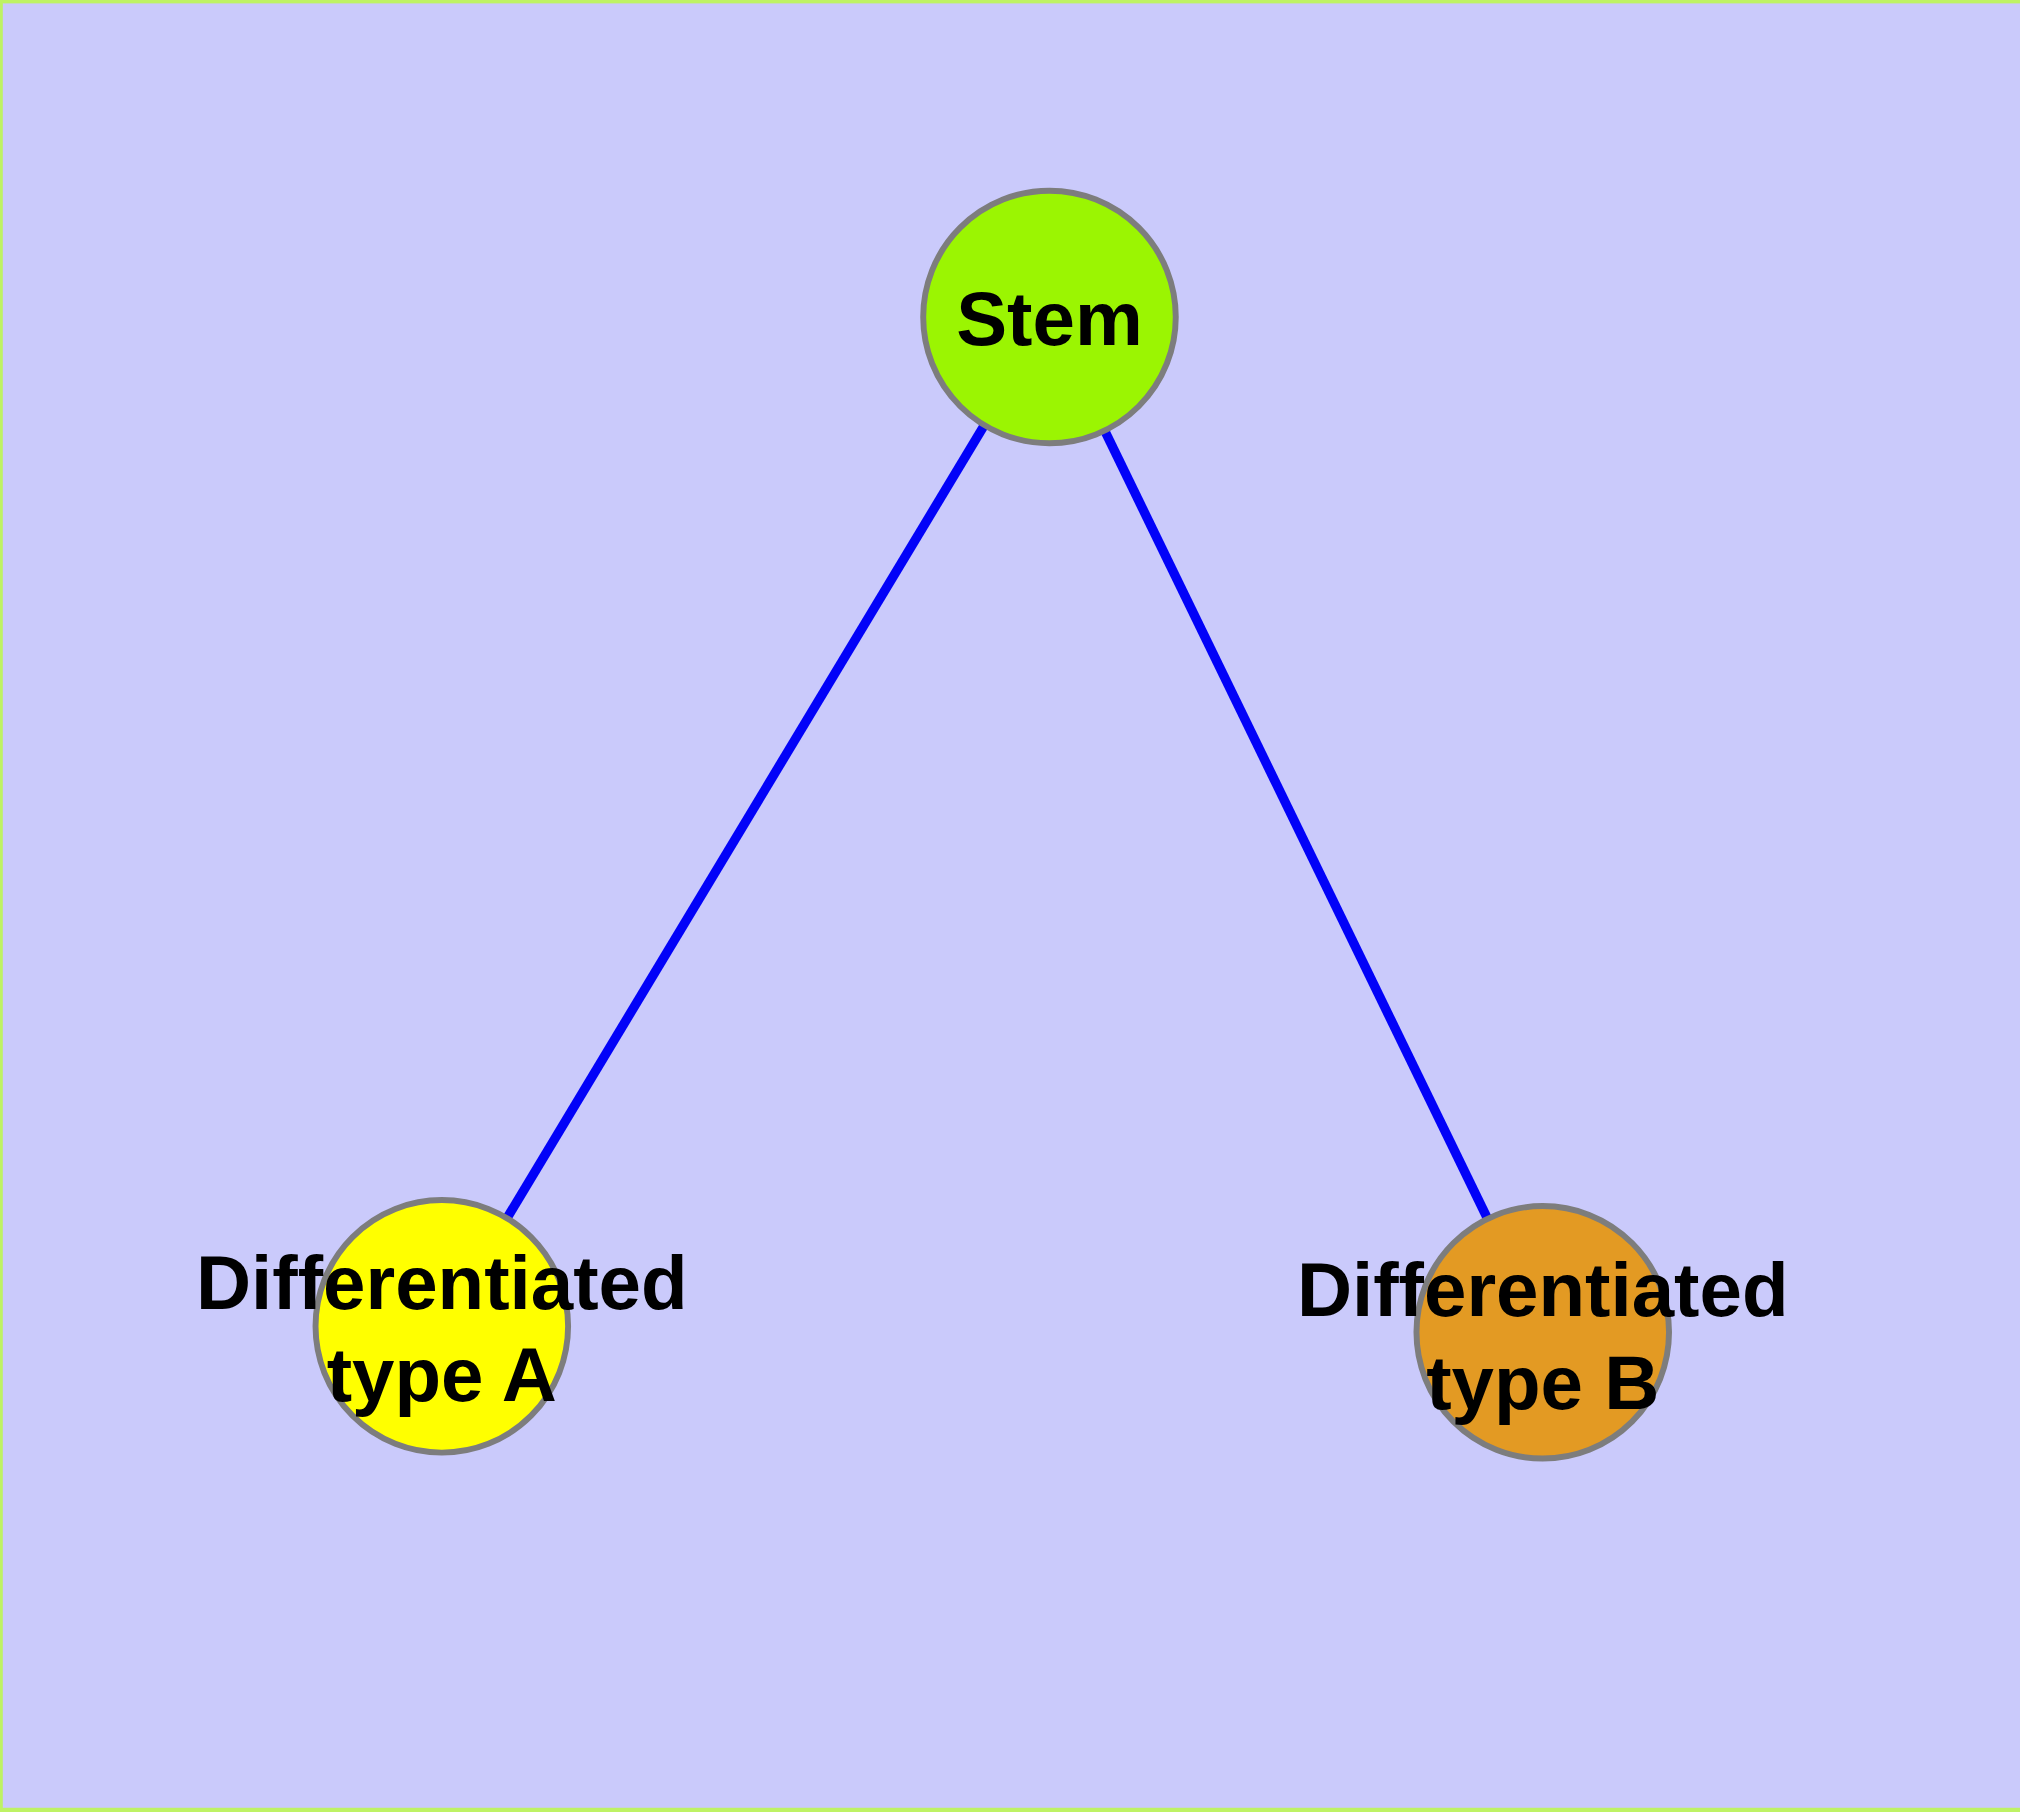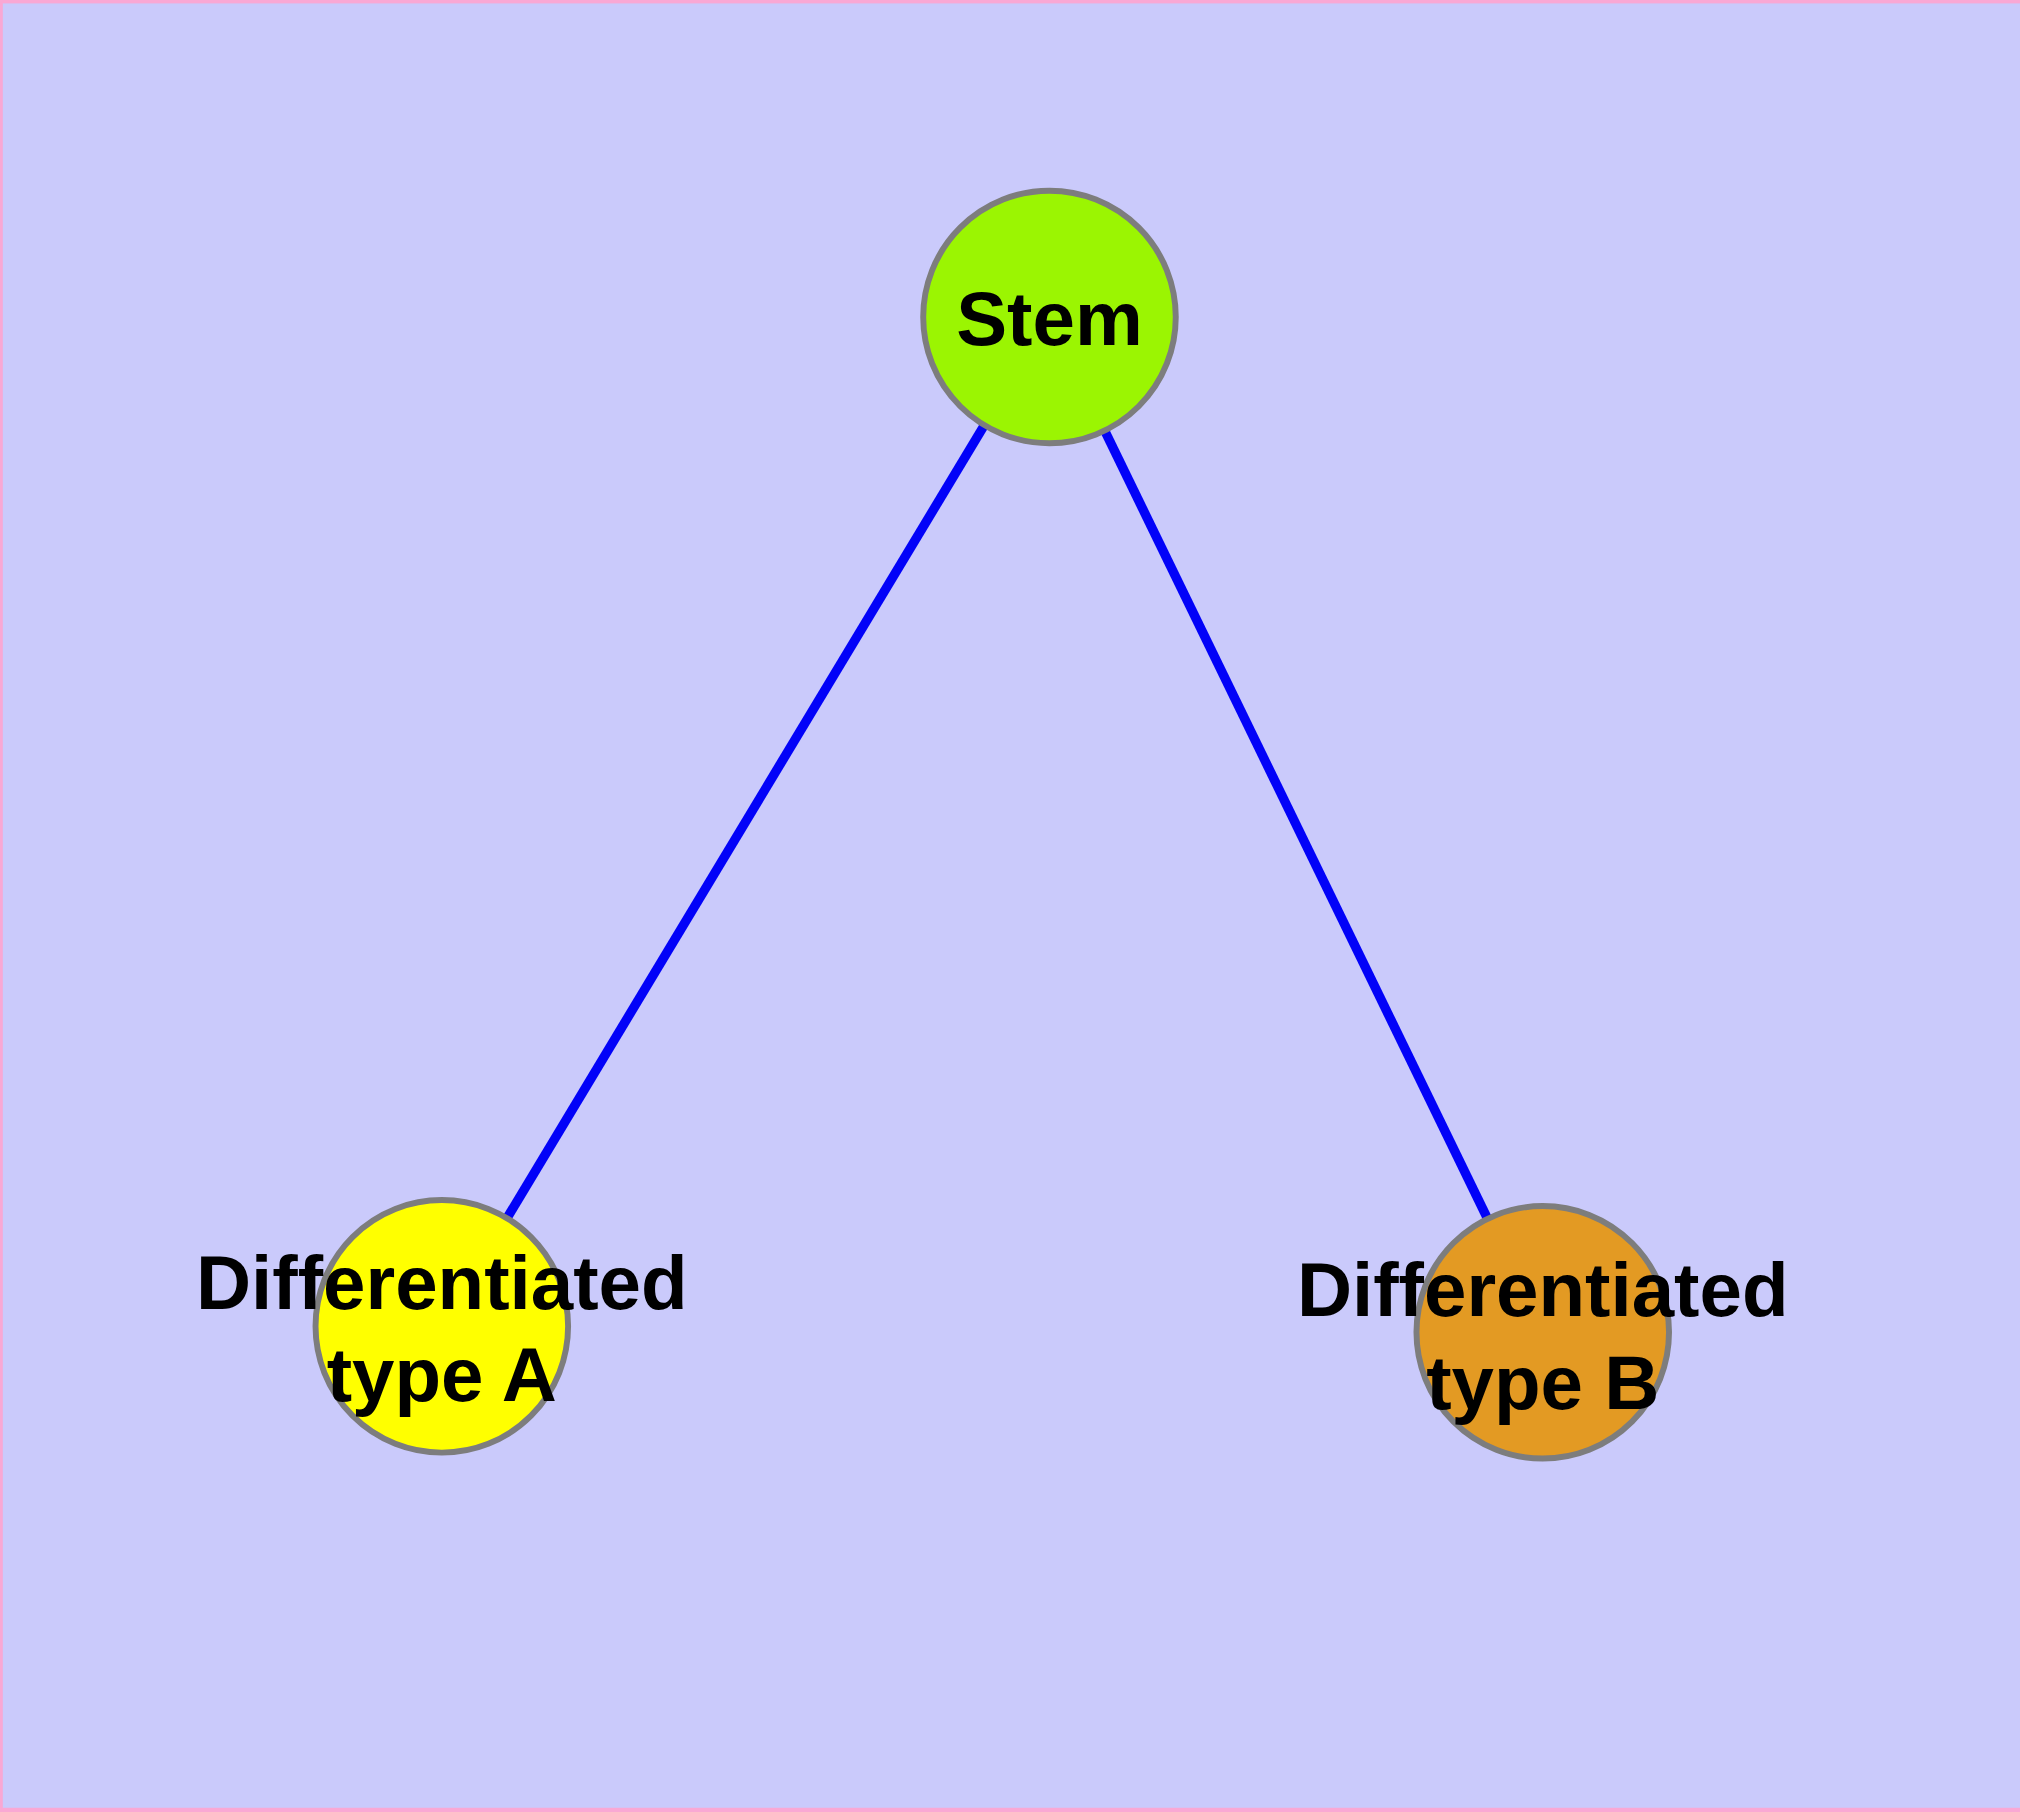--- a/index.html
+++ b/index.html
@@ -5,21 +5,21 @@
   html, body {
     margin: 0;
     padding: 0;
     background: #ffffff;
     font-family: "Liberation Sans", sans-serif;
   }
   .stage {
     position: relative;
     width: 2021px;
     height: 1812px;
-    background: #f9a8d4;
+    background: #bef264;
     overflow: hidden;
   }
   svg.graph {
     position: absolute;
     left: 0;
     top: 0;
     width: 2021px;
     height: 1812px;
     display: block;
   }

